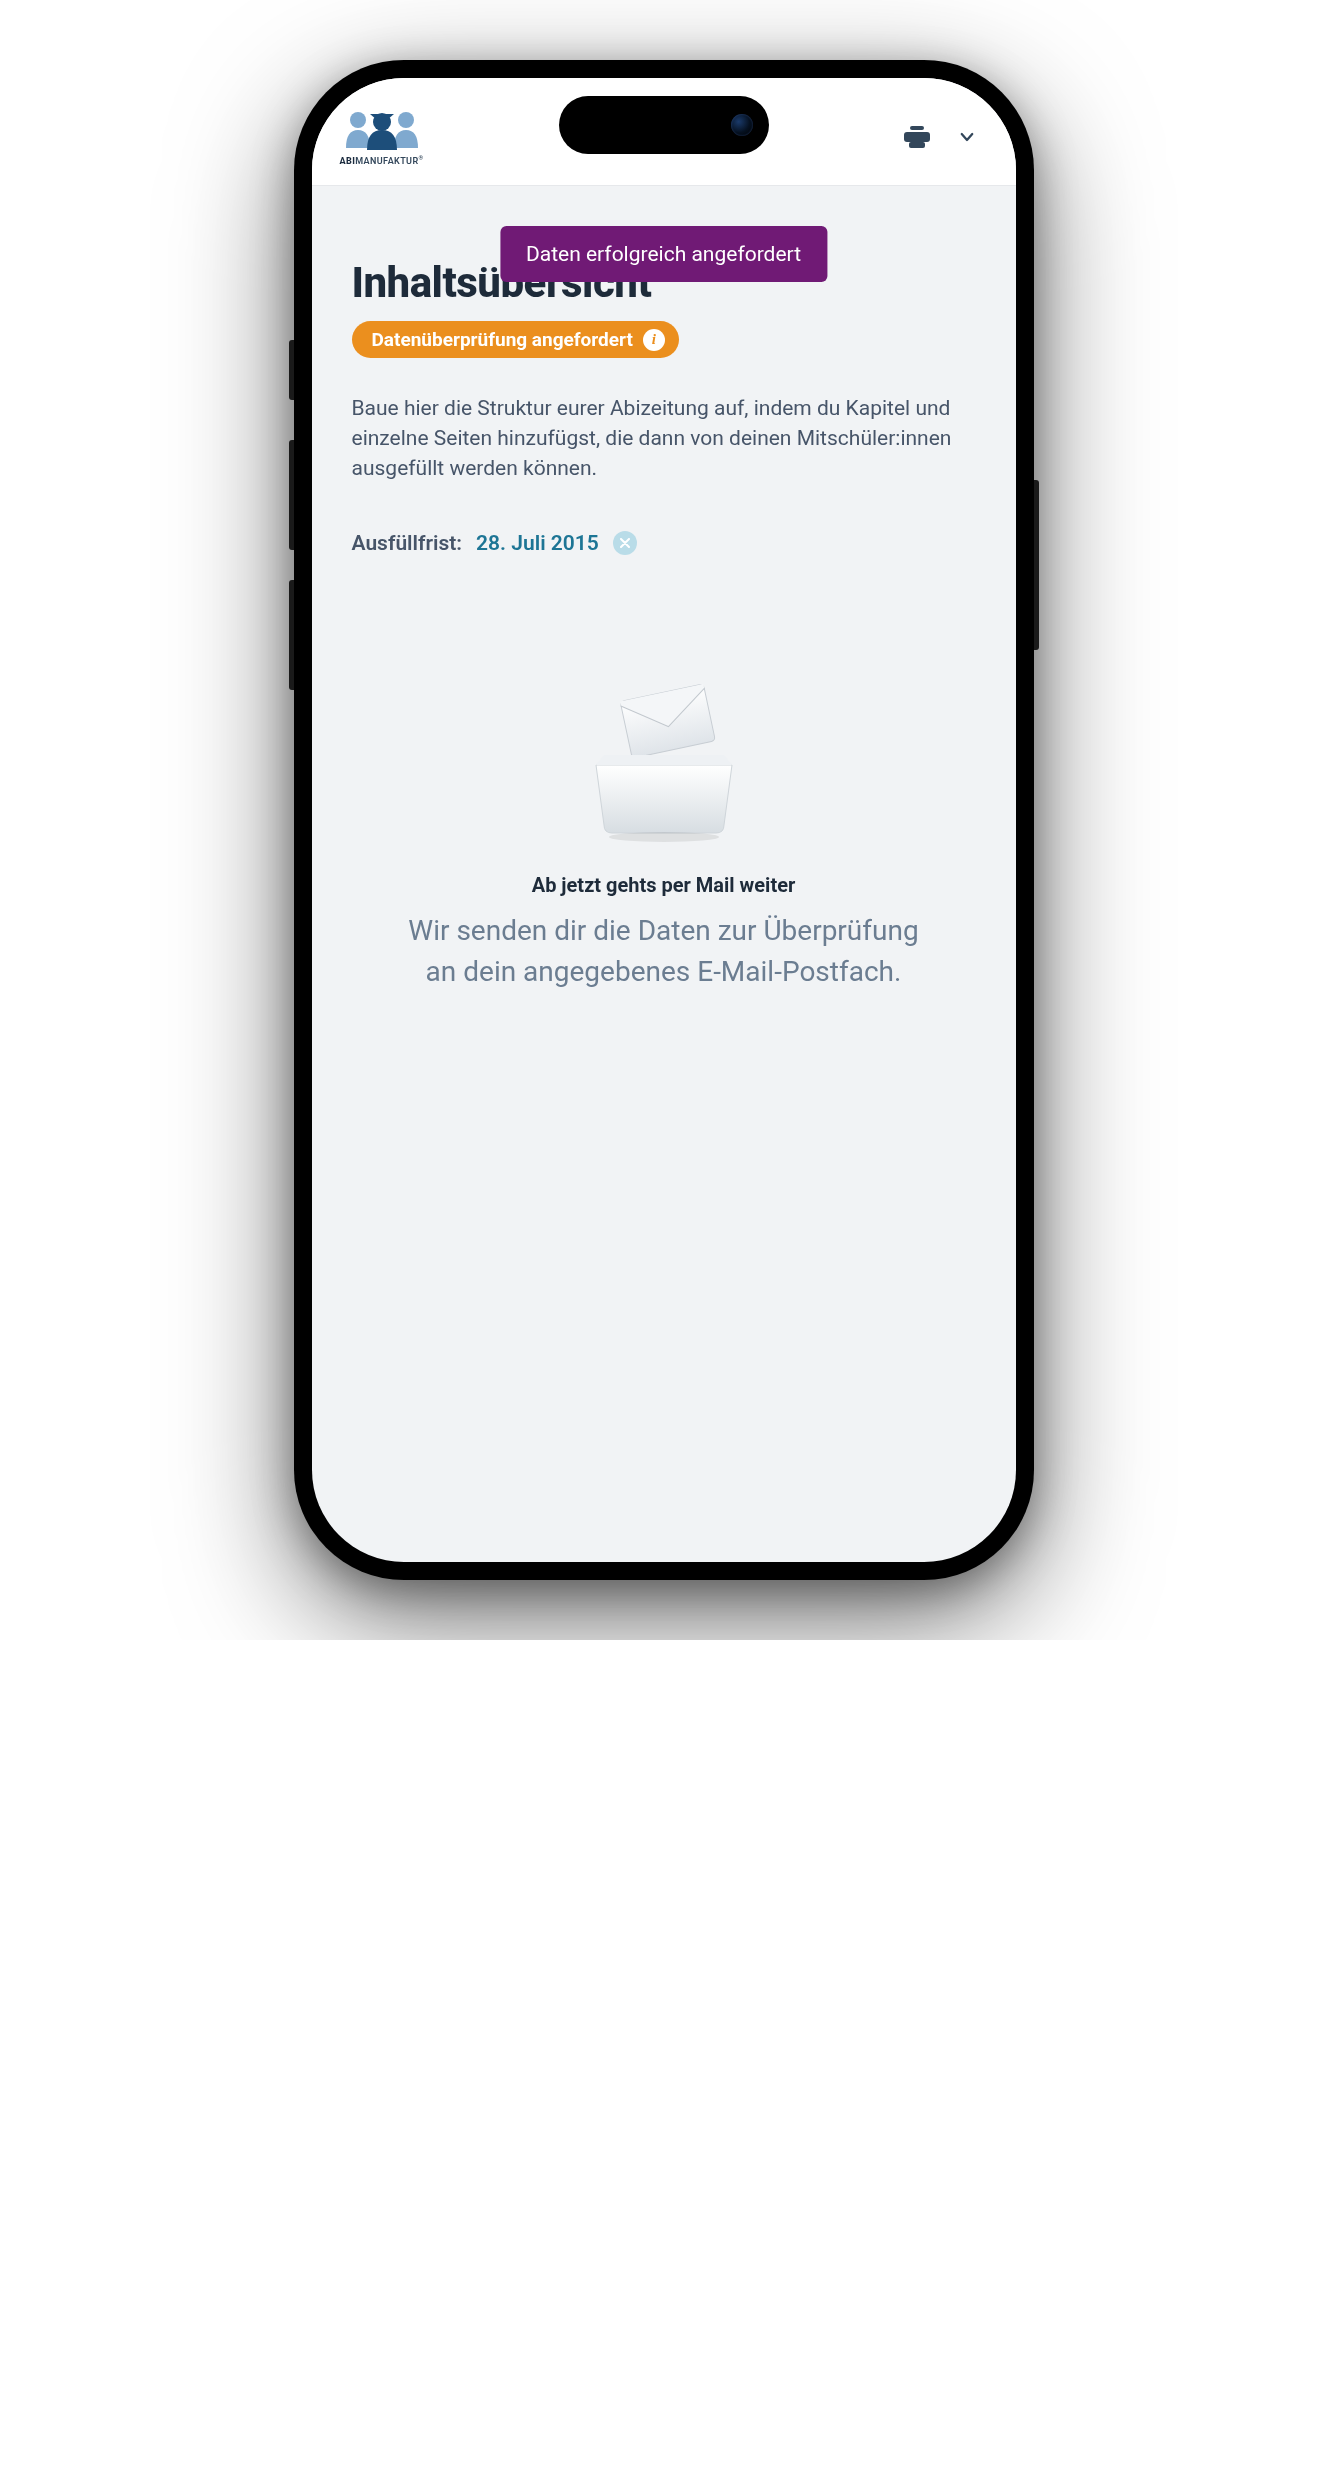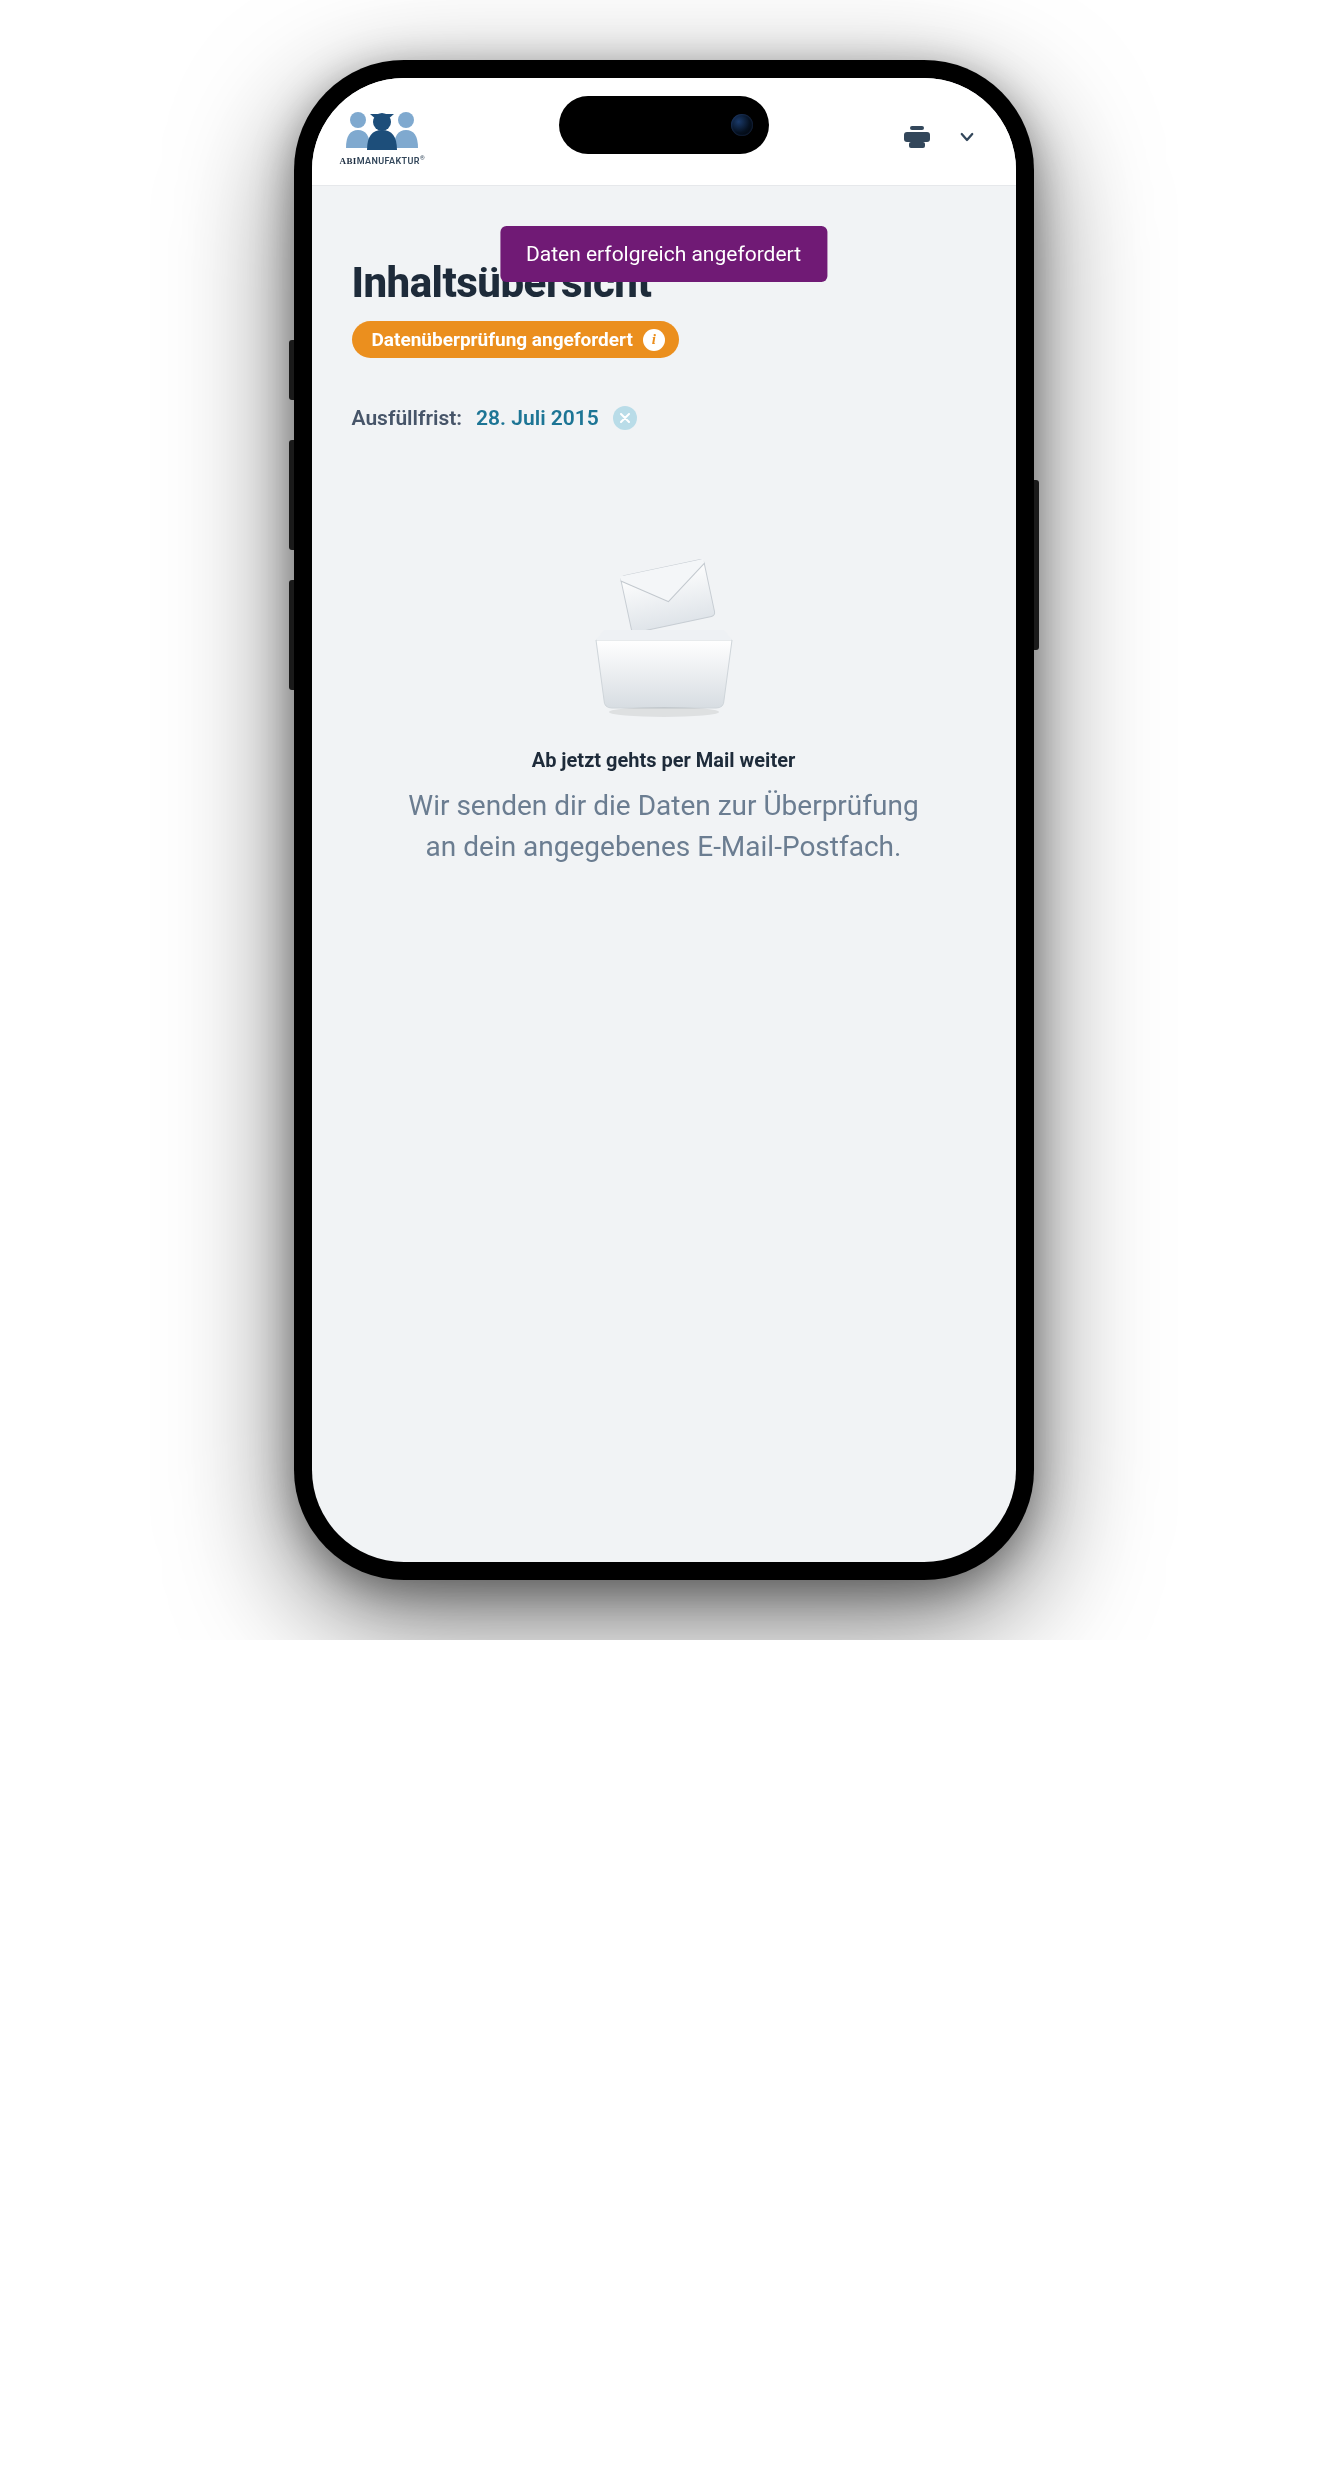--- a/index.html
+++ b/index.html
@@ -83,21 +83,21 @@
     border-bottom: 1px solid #e6e8eb;
   }
   .logo-wrap {
     display: flex;
     flex-direction: column;
     align-items: center;
     gap: 2px;
   }
   .logo-svg { width: 84px; height: 44px; }
   .logo-text { font-size: 9px; font-weight: 600; letter-spacing: 0.4px; color: #33475b; }
-  .logo-text span.b { color: #1c2c3f; font-weight: 800; font-family: Liberation Serif, serif; }
+  .logo-text span.b { color: #1c2c3f; font-weight: 800; }
   .logo-text span.r { font-size: 6px; vertical-align: super; }
   .header-actions {
     display: flex;
     align-items: center;
     gap: 28px;
   }
   .printer-icon {
     width: 26px;
     height: 22px;
     position: relative;
@@ -255,20 +255,21 @@
       </div>
 
       <div class="content">
         <h1 class="page-title">Inhaltsübersicht</h1>
 
         <div class="badge">
           <span>Datenüberprüfung angefordert</span>
           <span class="info-icon">i</span>
         </div>
 
+        <p class="description">Baue hier die Struktur eurer Abizeitung auf, indem du Kapitel und einzelne Seiten hinzufügst, die dann von deinen Mitschüler:innen ausgefüllt werden können.</p>
 
         <div class="deadline-row">
           <span class="deadline-label">Ausfüllfrist:</span>
           <span class="deadline-value">28. Juli 2015</span>
           <span class="deadline-clear">
             <svg width="10" height="10" viewBox="0 0 10 10">
                 <path d="M1 1 L9 9 M9 1 L1 9" stroke="#fff" stroke-width="2" stroke-linecap="round"></path>
               </svg>
           </span>
         </div>

